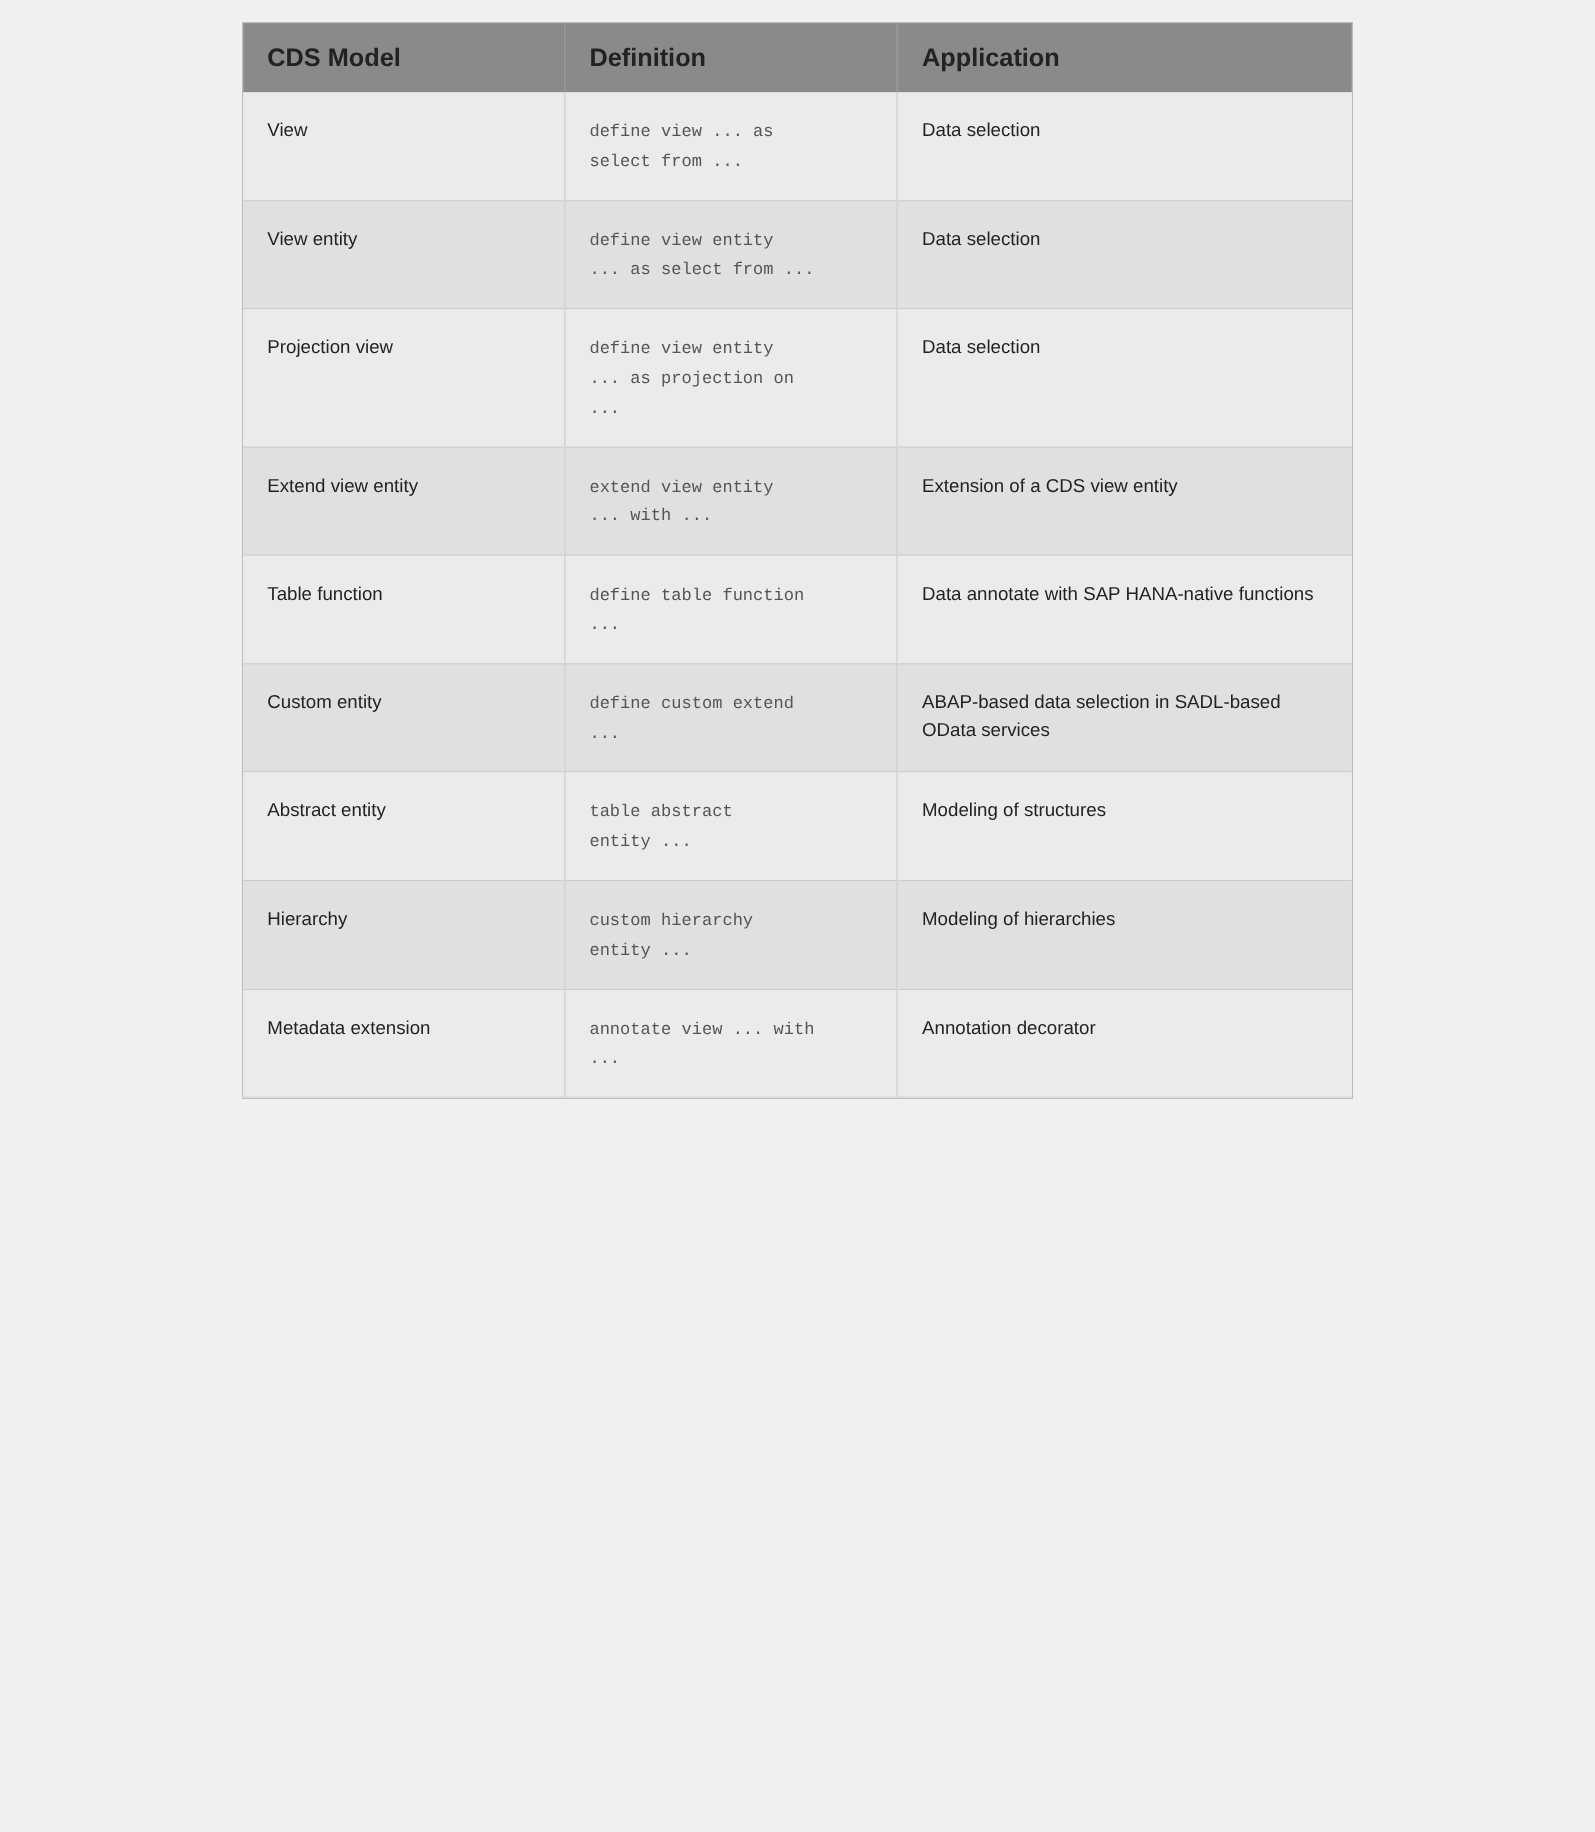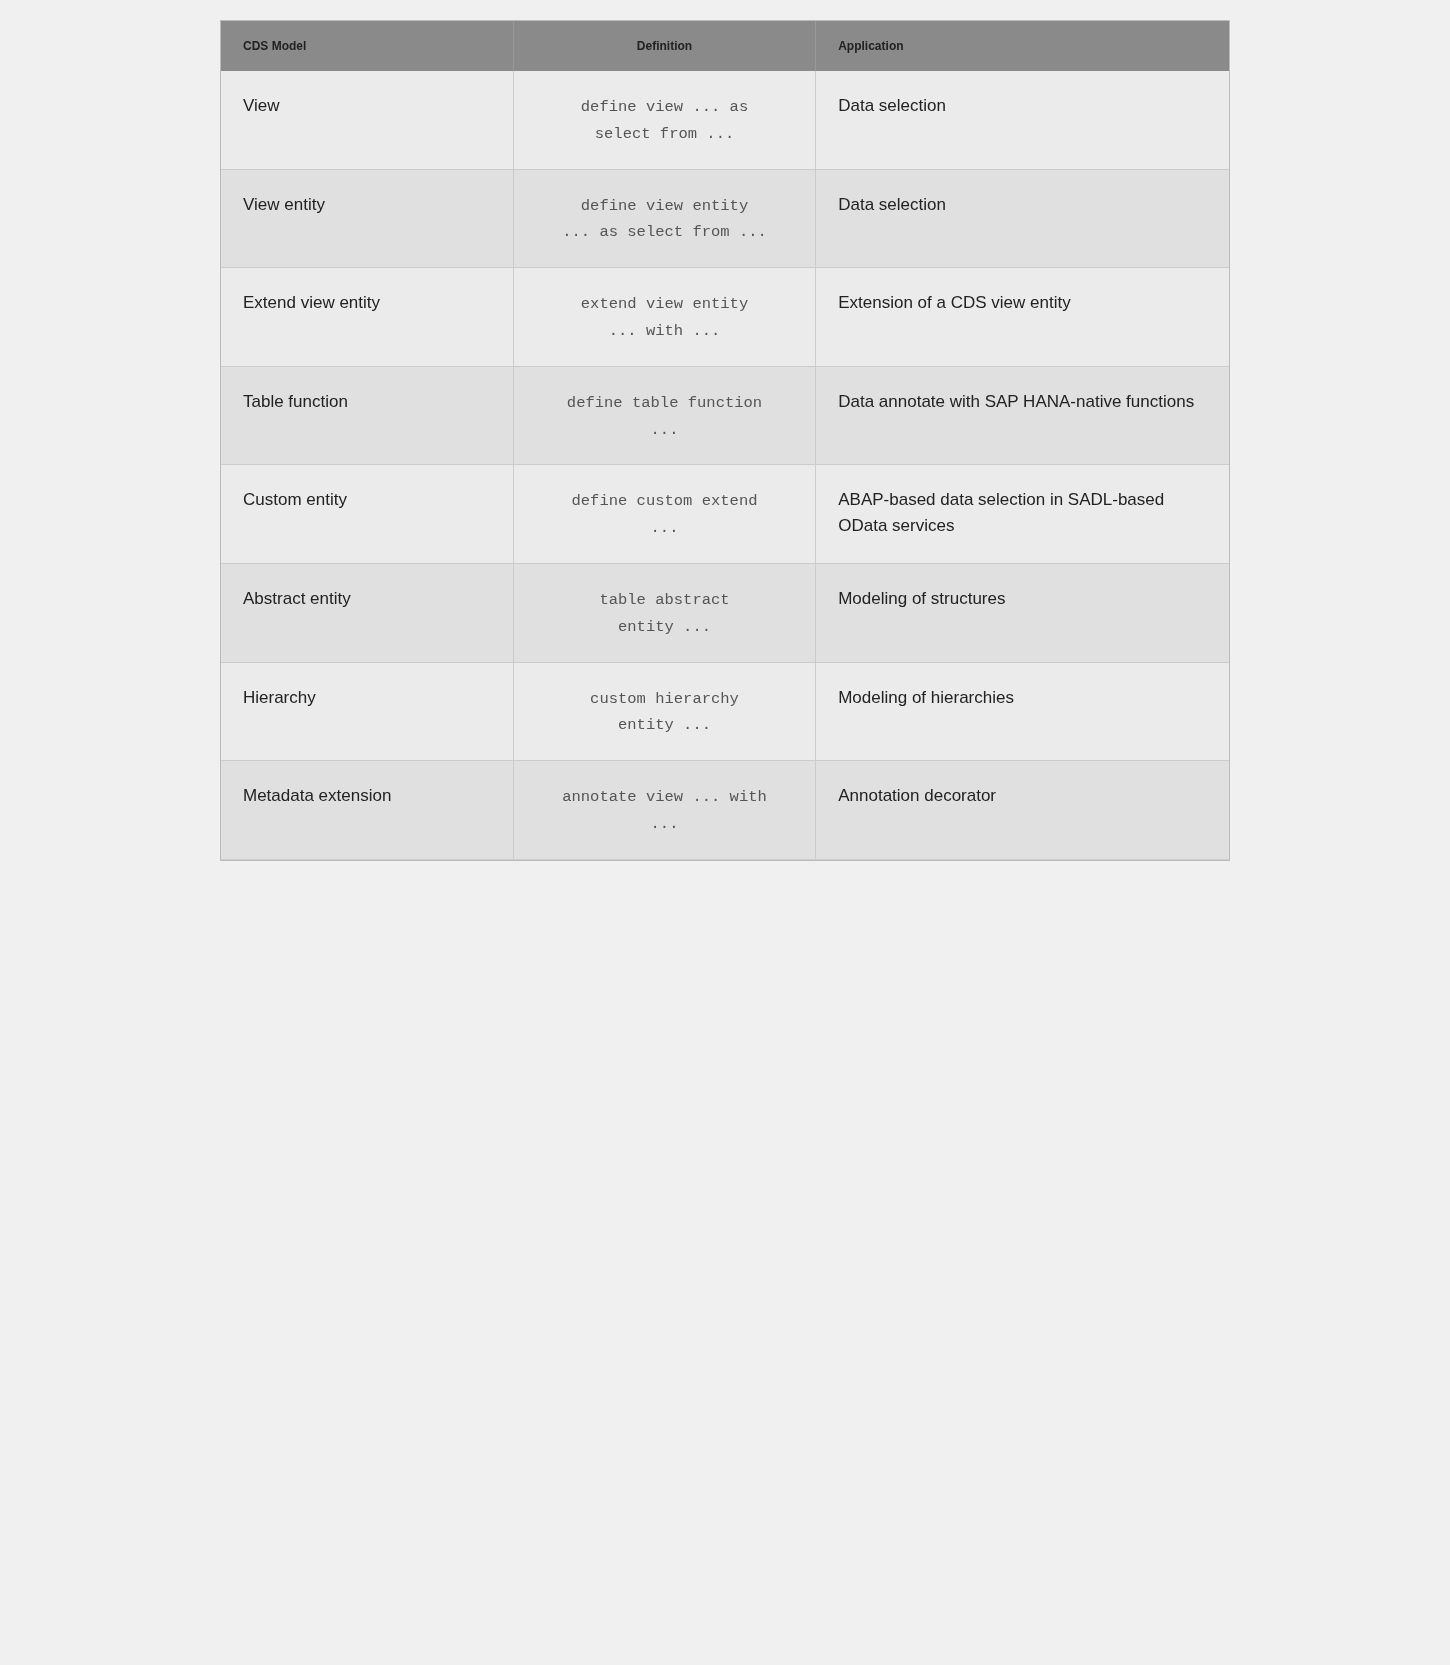--- a/index.html
+++ b/index.html
@@ -31,21 +31,21 @@
     }
 
     thead tr {
       background-color: #8a8a8a;
       color: #1a1a1a;
     }
 
     thead th {
       padding: 18px 22px;
       text-align: left;
-      font-size: 12px;
+      font-size: 23px;
       font-weight: bold;
       color: #222;
       border-right: 1px solid #999;
     }
 
     thead th:last-child {
       border-right: none;
     }
 
     tbody tr {
@@ -72,21 +72,20 @@
     tbody td:last-child {
       border-right: none;
     }
 
     .col-model {
       width: 29%;
     }
 
     .col-definition {
       width: 30%;
-      text-align: center;
     }
 
     .col-application {
       width: 41%;
     }
 
     .code {
       font-family: 'Courier New', Courier, monospace;
       font-size: 15.5px;
       color: #555;
@@ -111,20 +110,25 @@
           <td class="col-model">View</td>
           <td class="col-definition"><span class="code">define view ... as</span><br><span class="code">select from ...</span></td>
           <td class="col-application">Data selection</td>
         </tr>
         <tr>
           <td class="col-model">View entity</td>
           <td class="col-definition"><span class="code">define view entity</span><br><span class="code">... as select from ...</span></td>
           <td class="col-application">Data selection</td>
         </tr>
         <tr>
+          <td class="col-model">Projection view</td>
+          <td class="col-definition"><span class="code">define view entity</span><br><span class="code">... as projection on</span><br><span class="code">...</span></td>
+          <td class="col-application">Data selection</td>
+        </tr>
+        <tr>
           <td class="col-model">Extend view entity</td>
           <td class="col-definition"><span class="code">extend view entity</span><br><span class="code">... with ...</span></td>
           <td class="col-application">Extension of a CDS view entity</td>
         </tr>
         <tr>
           <td class="col-model">Table function</td>
           <td class="col-definition"><span class="code">define table function</span><br><span class="code">...</span></td>
           <td class="col-application">Data annotate with SAP HANA-native functions</td>
         </tr>
         <tr>

